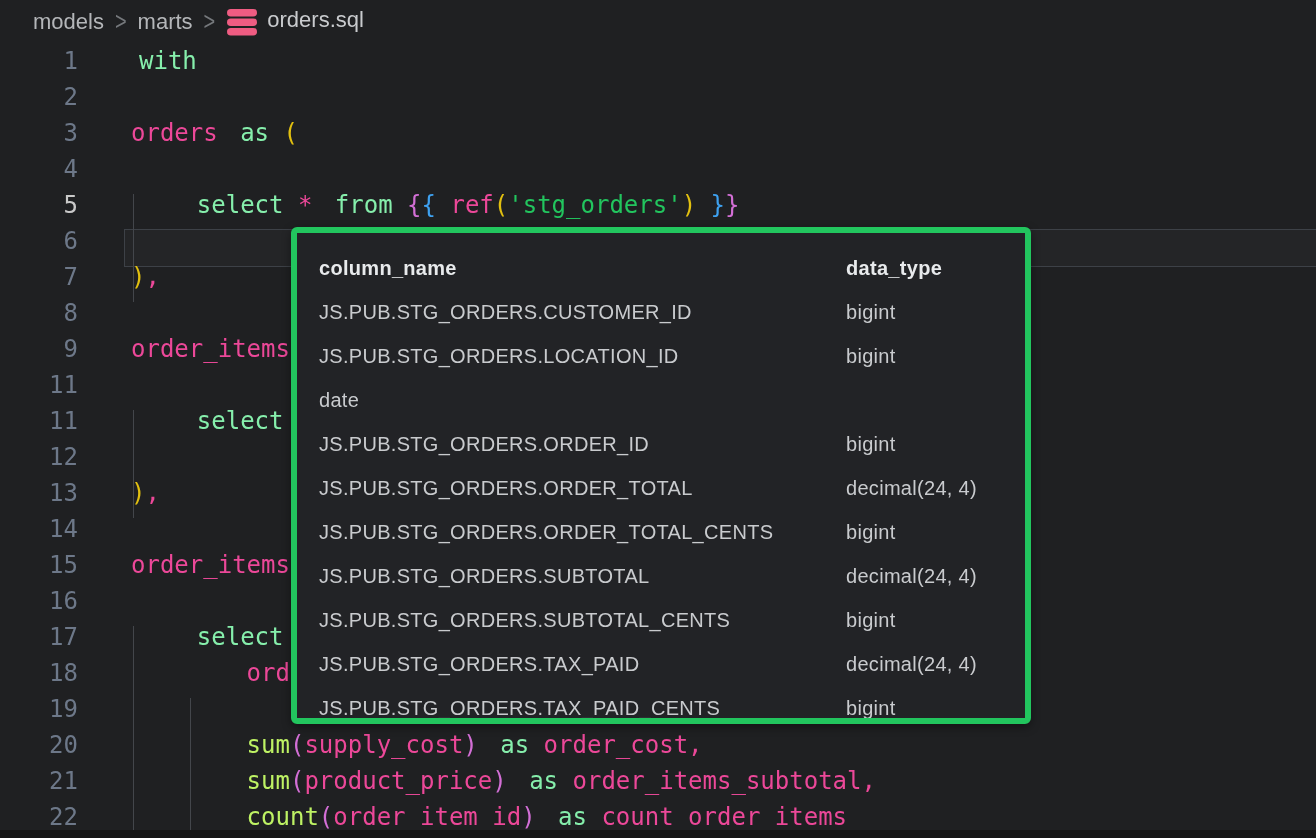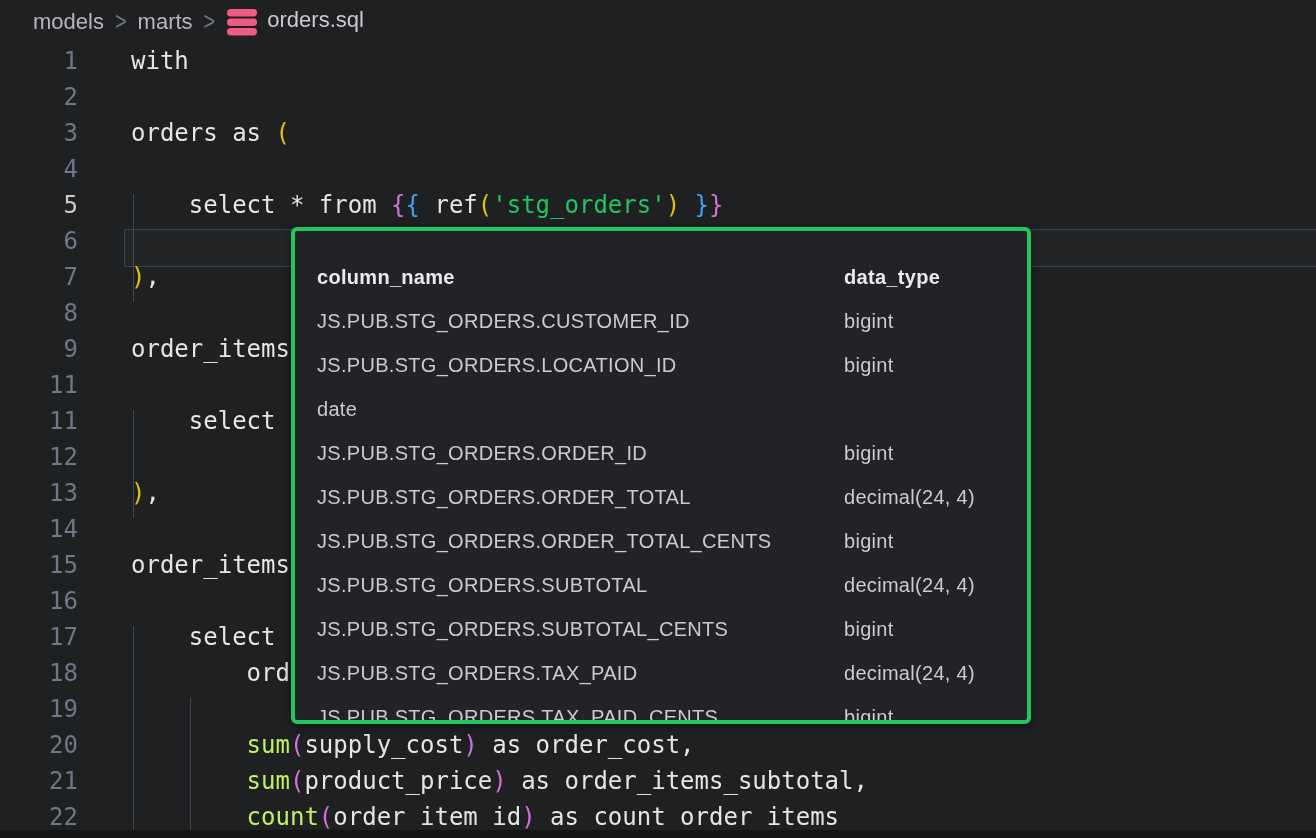--- a/index.html
+++ b/index.html
@@ -18,22 +18,22 @@
 
   
   #editor { position:absolute; left:0; top:43px; width:1316px; height:795px;
             font-family:"DejaVu Sans Mono", monospace; font-size:24px; }
   .line { position:relative; height:36px; line-height:36px; white-space:pre; z-index:2; }
   .ln  { position:absolute; left:0; top:0; width:78px; text-align:right;
          color:#6d7889; z-index:2; }
   .ln.active { color:#c9c9c9; }
   .code { position:absolute; left:131px; top:0; white-space:pre; z-index:2; }
 
-  .tk-kw  { color:#e5e5e5; }
-  .tk-id  { color:#e5e5e5;text-align:center; }
+  .tk-kw  { color:#86efac;margin-left:8px; }
+  .tk-id  { color:#ec4899;text-align:center; }
   .tk-fn  { color:#bef264; }
   .tk-str { color:#22c55e; }
   .tk-b1  { color:#e2c010; }
   .tk-b2  { color:#d36fd6; }
   .tk-b3  { color:#3ea1f0; }
 
   .indent-guide { position:absolute; width:1px; background:#43464b; z-index:1; }
   #guide-a { left:133px; top:151px; height:108px; }
   #guide-b { left:133px; top:367px; height:108px; }
   #guide-c { left:133px; top:583px; height:247px; }
@@ -42,23 +42,23 @@
   #current-line { position:absolute; left:124px; top:186px; width:1192px; height:38px;
                   border-top:1px solid #3d4147; border-bottom:1px solid #3d4147;
                   border-left:1px solid #3d4147; background:rgba(255,255,255,0.025);
                   z-index:0; }
 
   #bottom-strip { position:absolute; left:0; top:830px; width:1316px; height:8px;
                   background:#151515; z-index:6; }
 
   
   #hover-popup { position:absolute; left:291px; top:227px; width:740px; height:497px;
-                 background:#222326; border:4px solid #22c55e; border-radius:6px;
+                 background:#222326; border:6px solid #22c55e; border-radius:6px;
                  box-shadow:0 3px 10px rgba(0,0,0,0.4); z-index:10;
-                 padding-top:24px; overflow:hidden;
+                 padding-top:13px; overflow:hidden;
                  font-size:20px; letter-spacing:0.3px; }
   .prow { display:flex; align-items:center; height:44px; padding:0 22px;
           white-space:nowrap; color:#c9cbce; }
   .prow.header { font-weight:bold; color:#e8eaec; }
   .pname { min-width:527px; flex-shrink:0; padding-right:12px; }
   .ptype { }
 </style>
 </head>
 <body>
 

